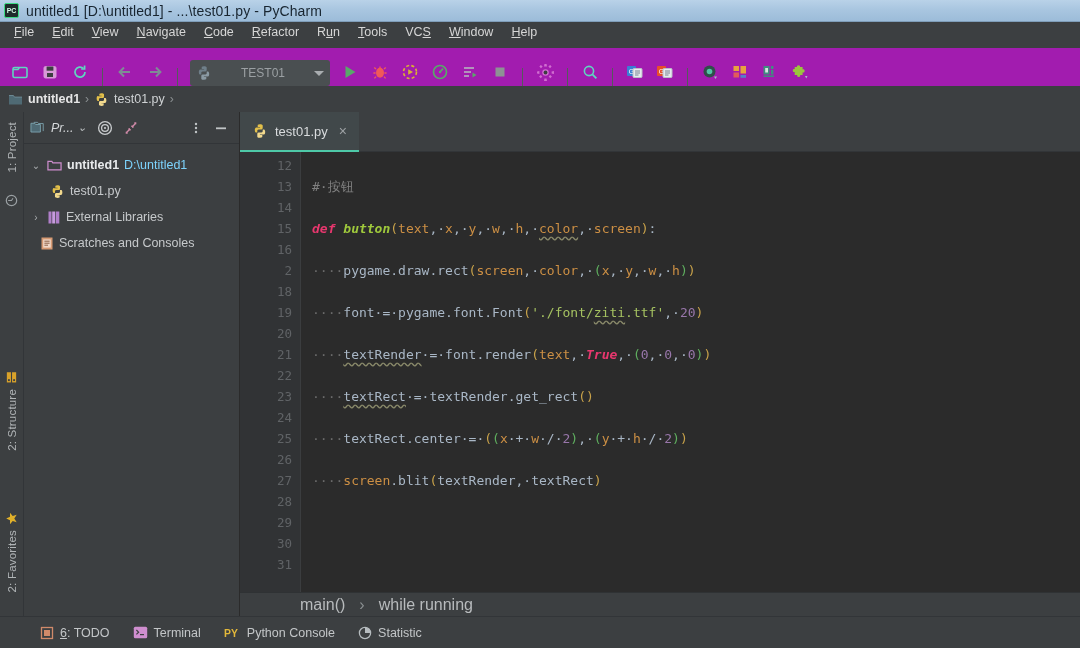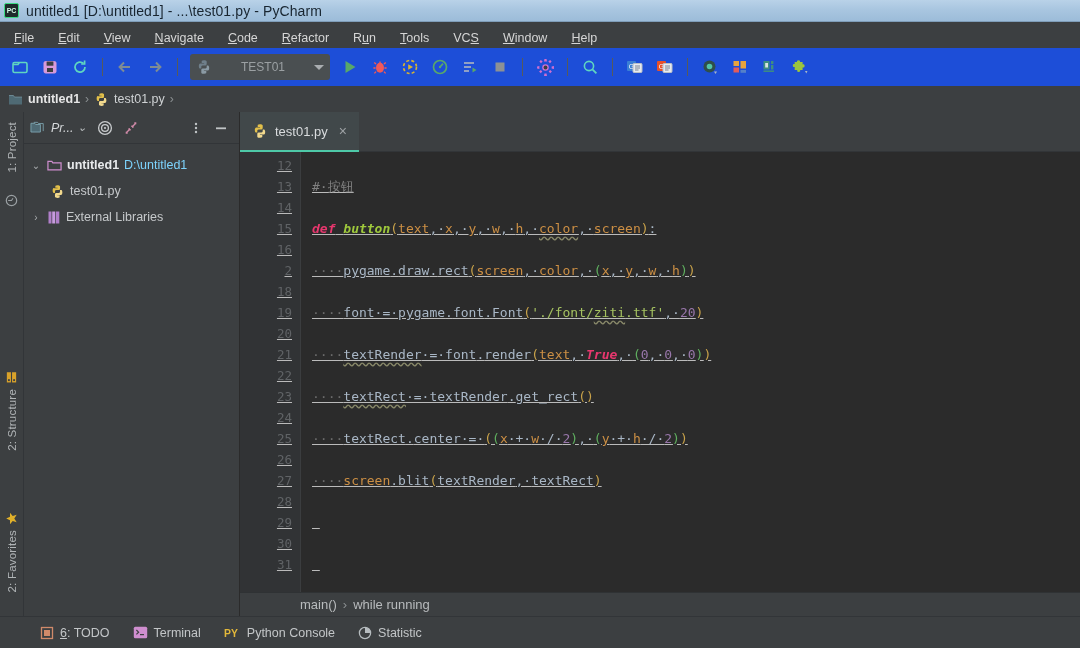--- a/index.html
+++ b/index.html
@@ -24,31 +24,31 @@
     width:15px;height:15px;flex:0 0 15px;margin-right:7px;
     background:#1f2b2b;border:1px solid #3ddc84;border-radius:2px;
     color:#d7fbe8;font-size:7px;line-height:13px;text-align:center;
     font-family:"Liberation Sans",sans-serif;font-weight:bold;
   }
   .titlebar .ttl{ color:#182530; font-size:14px; letter-spacing:0.1px;}
 
   
   .menubar{
     height:26px; flex:0 0 26px; background:#3c3f41;
-    display:flex; align-items:flex-end; padding-left:6px; gap:8px;
+    display:flex; align-items:flex-start; padding-left:6px; gap:2px;
   }
   .menubar .mi{
     padding:3px 8px; font-size:12.5px; color:#d6d6d6; cursor:default; white-space:nowrap;
   }
   .menubar .mi u{ text-decoration:underline; }
 
   
   .toolbar{
-    height:38px; flex:0 0 38px; background:#1d4ed8;
-    display:flex; align-items:center; padding:0 6px; gap:2px;
+    height:38px; flex:0 0 38px; background:#a21caf;
+    display:flex; align-items:flex-end; padding:0 6px; gap:2px;
   }
   .tb-btn{
     width:28px;height:28px;display:flex;align-items:center;justify-content:center;
     border-radius:3px; position:relative;
   }
   .sep{ width:1px;height:18px;background:#555a5c;margin:0 6px; flex:0 0 1px;}
   .runcfg{
     height:26px; min-width:140px; background:#4a4f51; border-radius:3px;
     display:flex;align-items:center; gap:6px; padding:0 6px; margin:0 4px;
   }
@@ -108,21 +108,21 @@
   .tabsbar{
     height:40px;flex:0 0 40px;background:#3c3f41;display:flex;align-items:flex-end;
   }
   .etab{
     height:40px;display:flex;align-items:center;gap:7px;padding:0 12px;
     background:#41484a;border-bottom:2px solid #4ec9a8;font-size:13px;color:#d9dcde;
   }
   .etab .x{ color:#9ea2a5; font-size:14px; margin-left:4px;}
   .tabsbar .filler{flex:1;height:40px;background:#3c3f41;border-bottom:1px solid #323538;}
 
-  .code-area{ flex:1 1 auto; display:flex; min-height:0; position:relative; background:#a3a3a3; overflow:hidden;text-decoration:underline;}
+  .code-area{ flex:1 1 auto; display:flex; min-height:0; position:relative; background:#a3a3a3; overflow:hidden;}
   .gutter{
     width:60px;flex:0 0 60px;background:#313335;color:#606366;
     font-family:"DejaVu Sans Mono", monospace; font-size:12.5px;
     text-align:right; padding-top:3px;
   }
   .gutter .gl{ height:21px; line-height:21px; padding-right:8px; position:relative;}
   .gutter .fold{
     position:absolute; right:-11px; top:5px; width:11px;height:11px;
     border:1px solid #7a7d7f; border-radius:2px; color:#9a9d9f; font-size:9px;
     line-height:9px; text-align:center; background:#313335;
@@ -145,21 +145,21 @@
   .t-str{color:#a5c261;}
   .t-paren1{color:#c8a24a;}
   .t-paren2{color:#5faf5f;}
   .t-dot{color:#a9b7c6;}
   .t-err{ text-decoration: underline; text-decoration-style: wavy; text-decoration-color:#8a8a6a; text-underline-offset:3px;}
   .t-inv{color:#6a6a6a;}
 
   
   .ed-crumb{
     height:24px;flex:0 0 24px;background:#3c3f41;display:flex;align-items:center;
-    padding-left:60px;gap:6px;font-size:13px;color:#b8bbbd;
+    padding-left:60px;gap:14px;font-size:16px;color:#b8bbbd;
     border-top:1px solid #2f3234;
   }
   .ed-crumb .chev{color:#8a8f91;}
 
   
   .statusbar{
     height:32px;flex:0 0 32px;background:#3c3f41;display:flex;align-items:center;
     gap:3px;padding-left:30px;border-top:1px solid #323538;
   }
   .sbtn{ display:flex;align-items:center;gap:6px;padding:4px 10px;font-size:12.5px;color:#c3c6c8;}
@@ -465,20 +465,30 @@
           <span class="ic">
             <svg width="14" height="15" viewBox="0 0 14 15">
                 <rect x="1.5" y="1.5" width="3" height="12" fill="#b07fc9"></rect>
                 <rect x="5.2" y="1.5" width="3" height="12" fill="#c79ade"></rect>
                 <rect x="8.9" y="1.5" width="3.4" height="12" fill="#b07fc9"></rect>
               </svg>
           </span>
           <span class="lbl">External Libraries</span>
         </div>
 
+        <div class="trow ind2">
+          <span class="ic">
+            <svg width="14" height="15" viewBox="0 0 14 15">
+                <rect x="1.5" y="1.5" width="11" height="12" fill="#d69a73"></rect>
+                <rect x="3.2" y="3.4" width="7.6" height="8.2" fill="#f0d8c8"></rect>
+                <path d="M4.4 5.2h5.2M4.4 7.2h5.2M4.4 9.2h3.6" stroke="#8a5f45" stroke-width="1"></path>
+              </svg>
+          </span>
+          <span class="lbl">Scratches and Consoles</span>
+        </div>
       </div>
     </div>
 
     <div class="editorwrap">
 
       <div class="tabsbar">
         <div class="etab">
           <span class="ic">
             <svg width="16" height="16" viewBox="0 0 16 16">
                 <path d="M8 1.2c-2.4 0-2.3 1-2.3 1v1.7h2.4v.5H4.4S2.8 4.2 2.8 7s1.4 2.6 1.4 2.6h1.1V7.9s-.1-1.5 1.4-1.5h2.6s1.4 0 1.4-1.4V2.6s.2-1.4-2.7-1.4z" fill="#e3c04a"></path>

